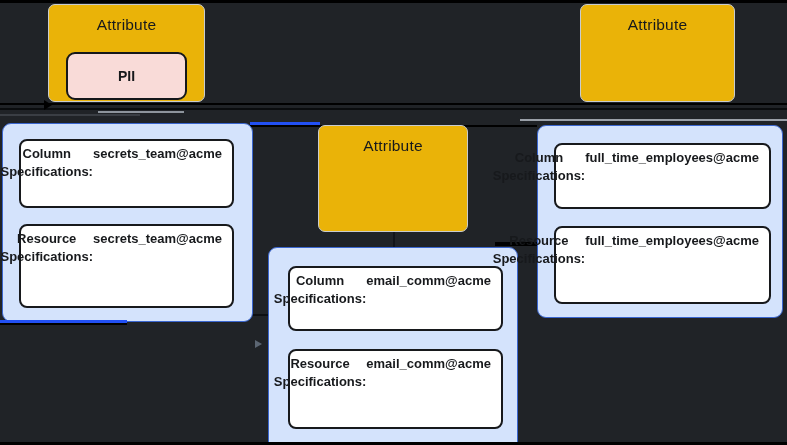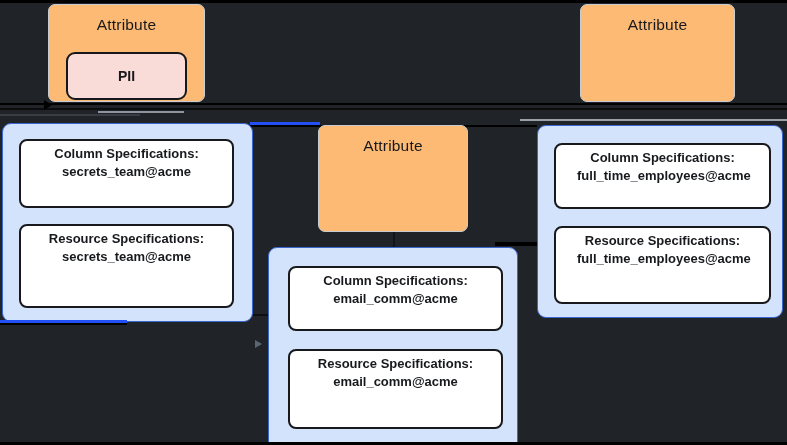--- a/index.html
+++ b/index.html
@@ -8,21 +8,21 @@
     background:#202327;
     font-family:"Liberation Sans",sans-serif;
   }
   .edge{position:absolute;z-index:1;}
   .z3{z-index:3;}
   .z4{z-index:4;}
 
   
   .attr-card{
     position:absolute;z-index:2;
-    background:#fdba74;border:1px solid #c9ccce;border-radius:7px;
+    background:#eab308;border:1px solid #c9ccce;border-radius:7px;
     box-sizing:border-box;display:flex;flex-direction:column;align-items:center;
   }
   .attr-title{
     margin-top:11px;font-size:15.5px;color:#17191c;letter-spacing:.2px;
   }
   .attr-badge{
     margin-top:18px;width:78%;height:48px;box-sizing:border-box;
     border:2px solid #15171a;border-radius:9px;
     display:flex;align-items:center;justify-content:center;
     font-size:14px;font-weight:bold;color:#17191c;
@@ -36,23 +36,23 @@
     position:absolute;z-index:2;box-sizing:border-box;
     background:#d4e3fc;border:1px solid #3a66cf;border-radius:9px;
   }
   #group-left{left:2px;top:123px;width:251px;height:199px;}
   #group-middle{left:268px;top:247px;width:250px;height:206px;}
   #group-right{left:537px;top:125px;width:246px;height:193px;}
 
   .spec-box{
     position:absolute;box-sizing:border-box;
     background:#ffffff;border:2px solid #17191c;border-radius:8px;
-    display:flex;flex-direction:column;justify-content:flex-start;
+    display:flex;flex-direction:row;justify-content:flex-end;
     text-align:center;font-size:13px;font-weight:bold;color:#17191c;
-    line-height:1.35;padding:4px 21px;
+    line-height:1.35;padding:4px 10px;
   }
   #group-left  .spec-box.b1{left:16px;top:15px;width:215px;height:69px;}
   #group-left  .spec-box.b2{left:16px;top:100px;width:215px;height:84px;}
   #group-middle .spec-box.b1{left:19px;top:18px;width:215px;height:65px;}
   #group-middle .spec-box.b2{left:19px;top:101px;width:215px;height:80px;}
   #group-right .spec-box.b1{left:16px;top:17px;width:217px;height:66px;}
   #group-right .spec-box.b2{left:16px;top:100px;width:217px;height:78px;}
 
   
   .tri-right{

